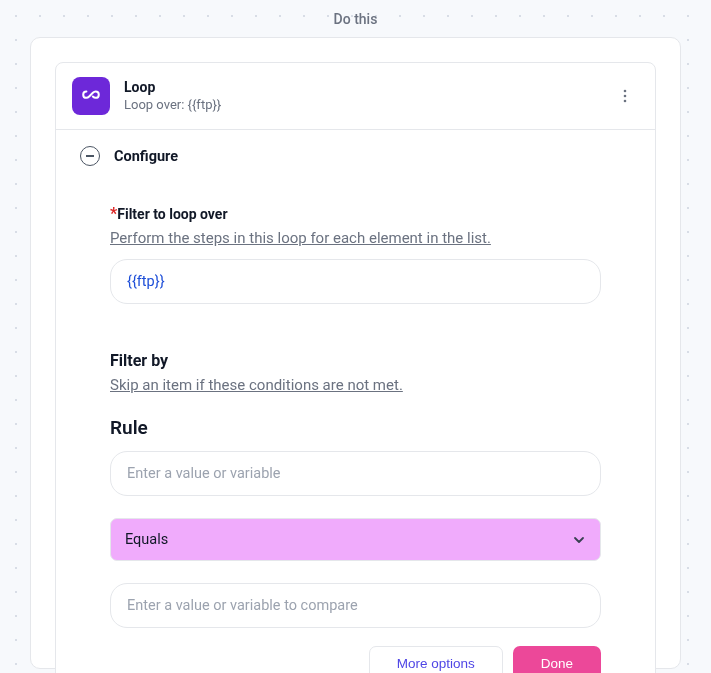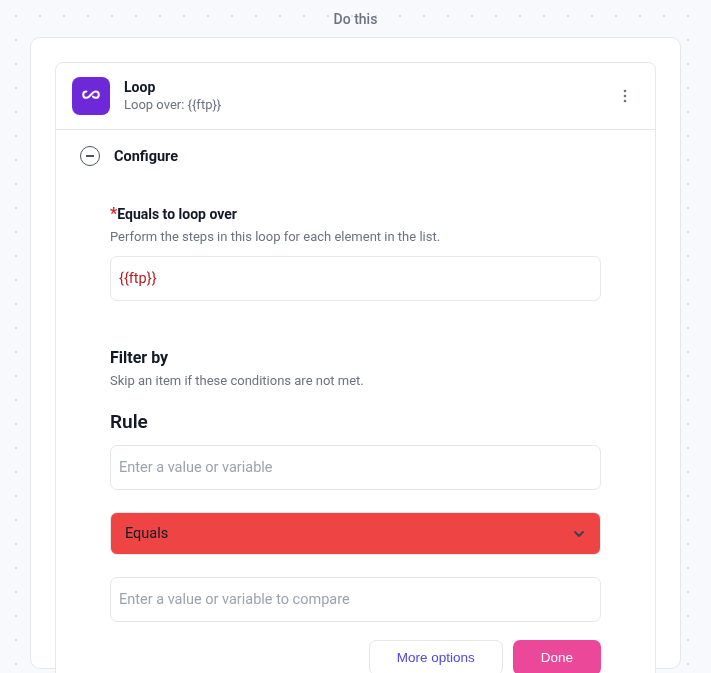--- a/index.html
+++ b/index.html
@@ -112,32 +112,33 @@
     .form-body {
       padding: 28px 54px 24px 54px;
     }
     .field-label {
       font-weight: 700;
       font-size: 14px;
       color: #111827;
     }
     .req { color: #dc2626; font-weight: 700; }
     .field-help {
-      font-size: 13px;
+      font-size: 15px;
       color: #6b7280;
       margin-top: 6px;
       margin-bottom: 12px;
+      text-decoration: underline;
     }
     .text-input {
       width: 100%;
       border: 1px solid #e5e7eb;
-      border-radius: 7px;
-      padding: 13px 8px;
+      border-radius: 17px;
+      padding: 13px 16px;
       font-size: 14.5px;
-      color: #b91c1c;
+      color: #1d4ed8;
       font-family: inherit;
       outline: none;
     }
     .text-input::placeholder { color: #9ca3af; }
     .section-title {
       font-weight: 700;
       font-size: 16px;
       color: #111827;
       margin-top: 47px;
     }
@@ -152,21 +153,21 @@
       position: relative;
       margin-top: 22px;
     }
     .select-input {
       width: 100%;
       border: 1px solid #e5e7eb;
       border-radius: 7px;
       padding: 12px 40px 12px 14px;
       font-size: 14.5px;
       color: #111827;
-      background: #ef4444;
+      background: #f0abfc;
       cursor: pointer;
     }
     .chevron {
       position: absolute;
       right: 14px;
       top: 50%;
       transform: translateY(-50%);
       pointer-events: none;
     }
     .compare-input { margin-top: 22px; }
@@ -229,21 +230,21 @@
     <div class="configure-header">
       <div class="collapse-btn">
         <div class="minus"></div>
       </div>
       <div class="configure-title">Configure</div>
     </div>
 
     <div class="form-body">
 
       <div>
-        <span class="req">*</span><span class="field-label">Equals to loop over</span>
+        <span class="req">*</span><span class="field-label">Filter to loop over</span>
       </div>
       <div class="field-help">Perform the steps in this loop for each element in the list.</div>
       <input type="text" class="text-input" value="{{ftp}}" style="">
 
       <div class="section-title">Filter by</div>
       <div class="field-help" style="margin-top:6px;">Skip an item if these conditions are not met.</div>
 
       <div class="rule-label">Rule</div>
       <input type="text" class="text-input" placeholder="Enter a value or variable" style="">
 

